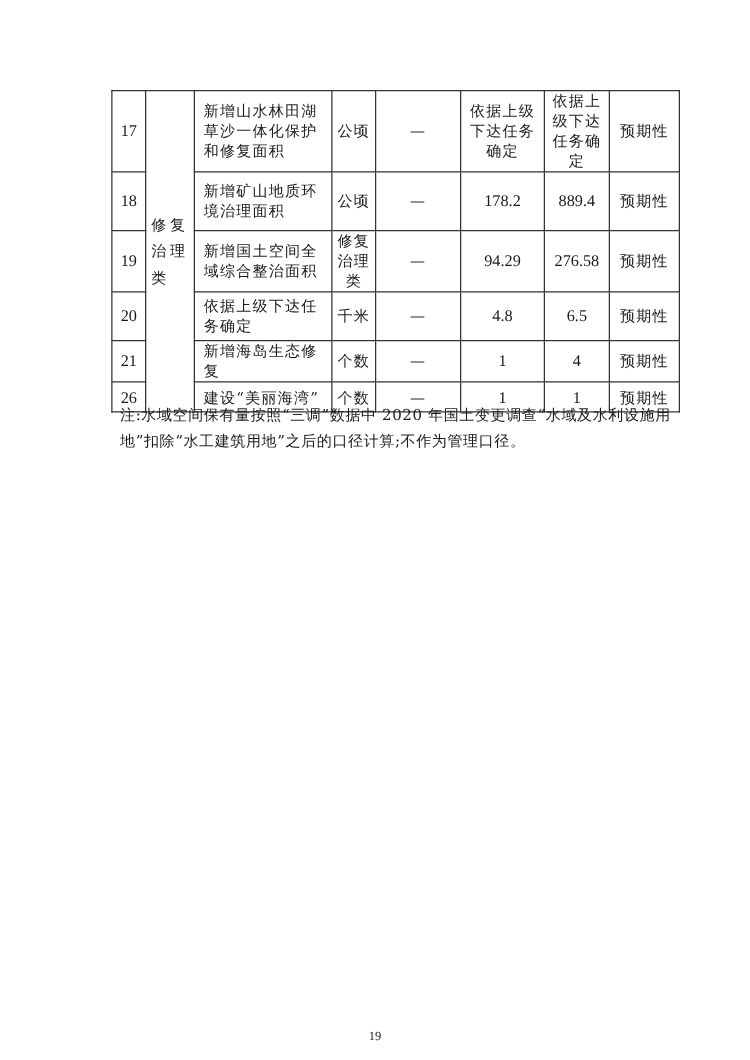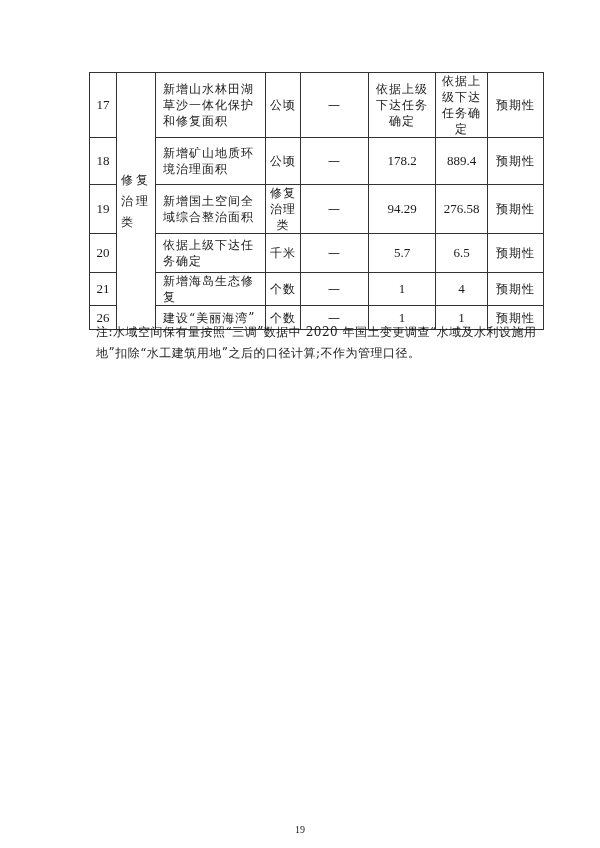--- a/index.html
+++ b/index.html
@@ -59,21 +59,21 @@
     <td>—</td>
     <td class="num">94.29</td>
     <td class="num">276.58</td>
     <td>预期性</td>
   </tr>
   <tr style="height:39px">
     <td class="num">20</td>
     <td class="item">依据上级下达任务确定</td>
     <td>千米</td>
     <td>—</td>
-    <td class="num">5.7</td>
+    <td class="num">4.8</td>
     <td class="num">6.5</td>
     <td>预期性</td>
   </tr>
   <tr style="height:31px">
     <td class="num">21</td>
     <td class="item">新增海岛生态修复</td>
     <td>个数</td>
     <td>—</td>
     <td class="num">1</td>
     <td class="num">4</td>

